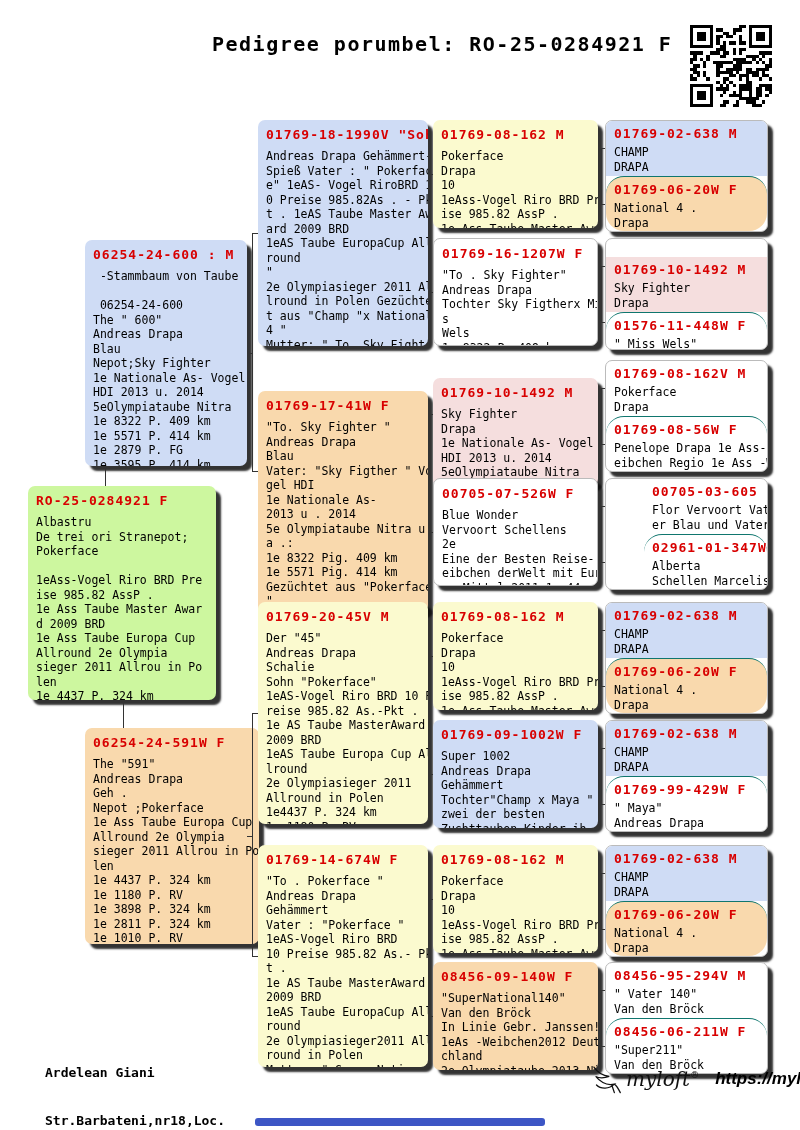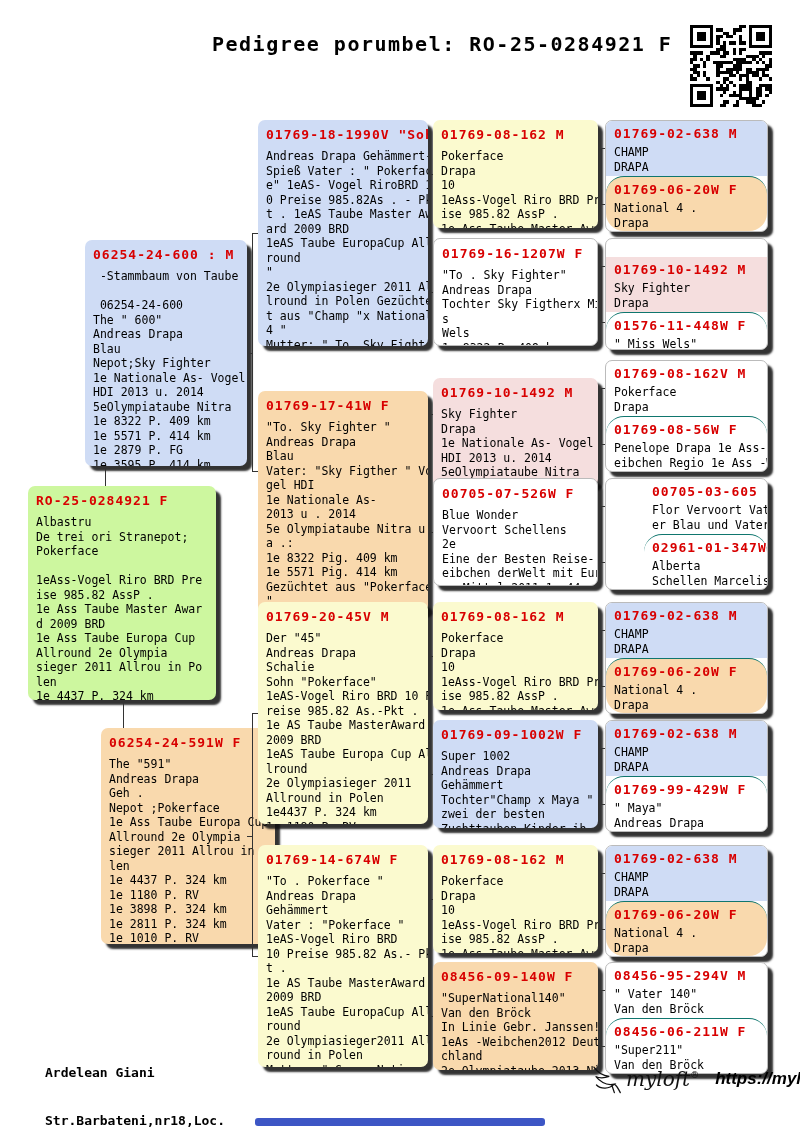--- a/index.html
+++ b/index.html
@@ -384,21 +384,21 @@
 1e Ass Taube Master Awar
 d 2009 BRD
 1e Ass Taube Europa Cup
 Allround 2e Olympia
 sieger 2011 Allrou in Po
 len
 1e 4437 P. 324 km
 1e 1180 P. RV</div>
   </div>
 
-  <div class="box c-orange" style="left:85px;top:728px;width:174px;height:216px;margin-left:16px;">
+  <div class="box c-orange" style="left:85px;top:728px;width:174px;height:216px;">
     <div class="hdr">06254-24-591W F</div>
     <div class="bd">The "591"
 Andreas Drapa
 Geh .
 Nepot ;Pokerface
 1e Ass Taube Europa Cup
 Allround 2e Olympia
 sieger 2011 Allrou in Po
 len
 1e 4437 P. 324 km

